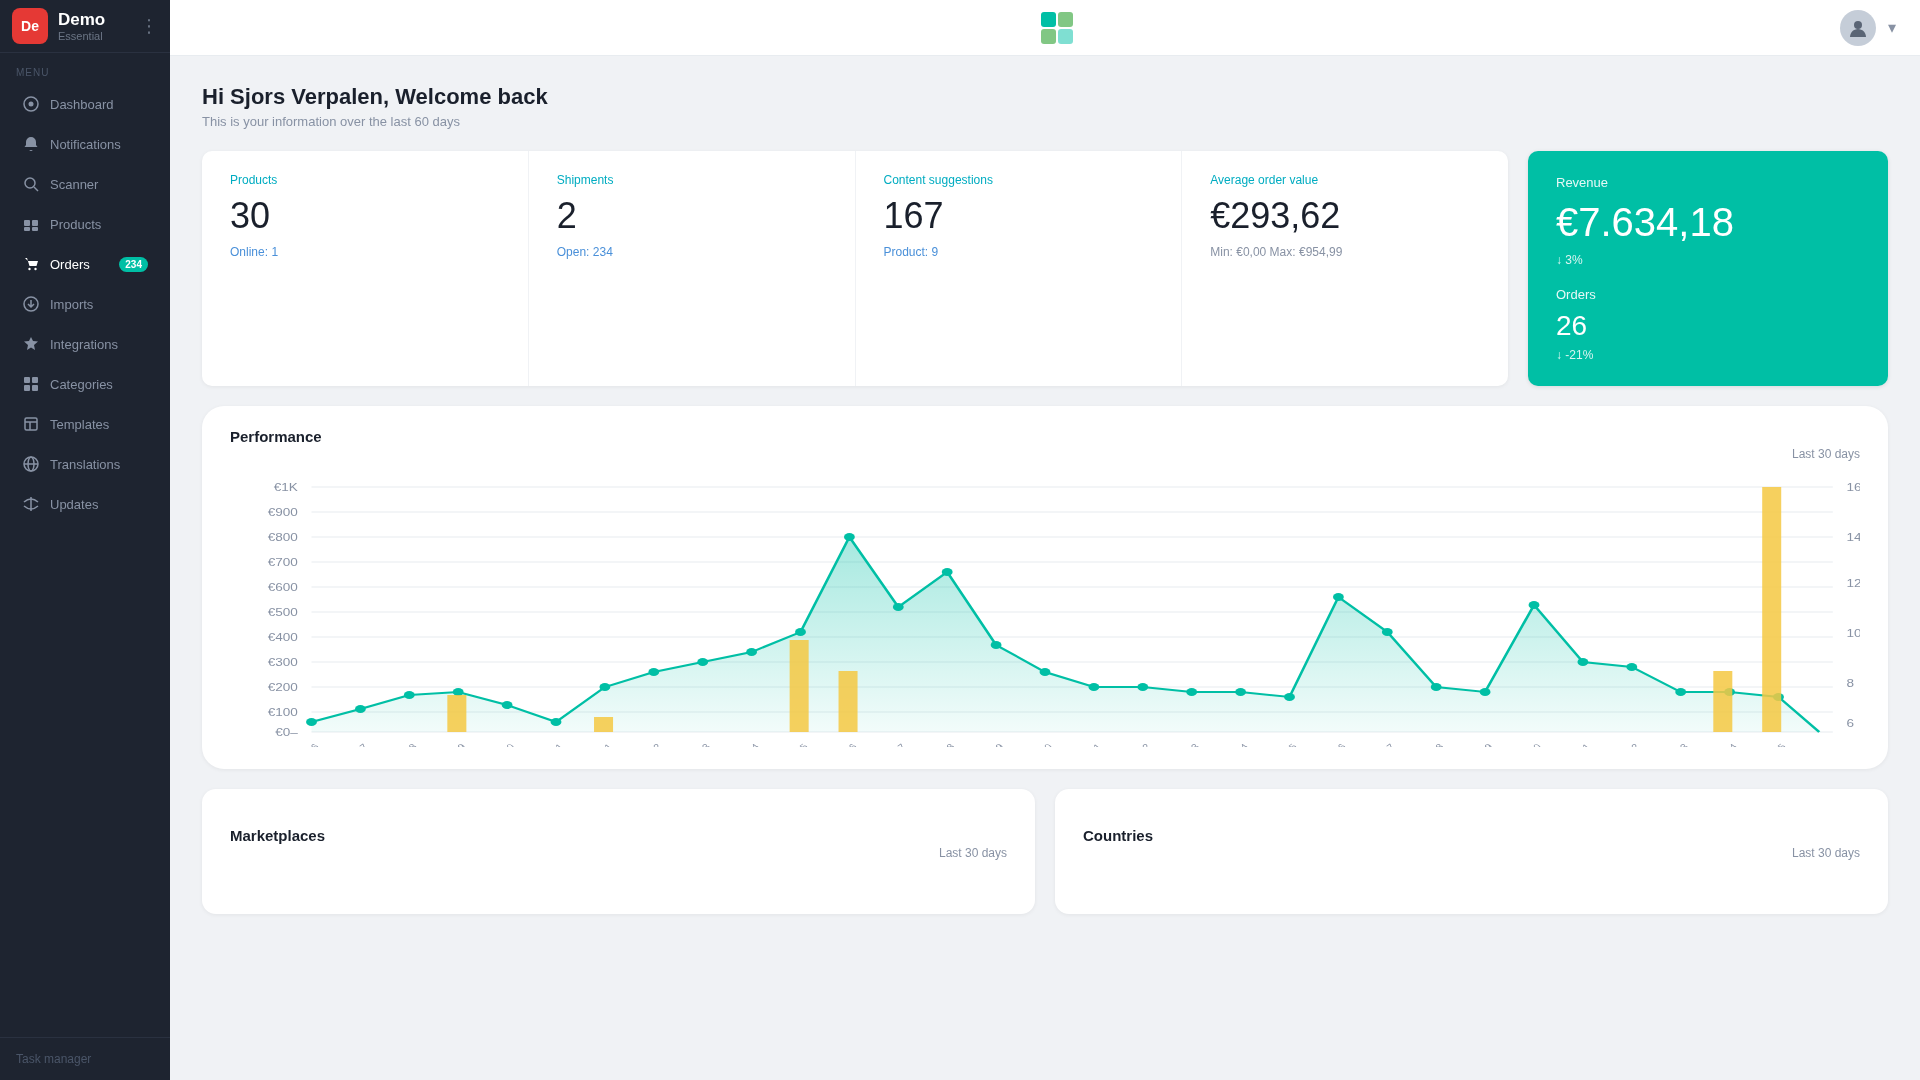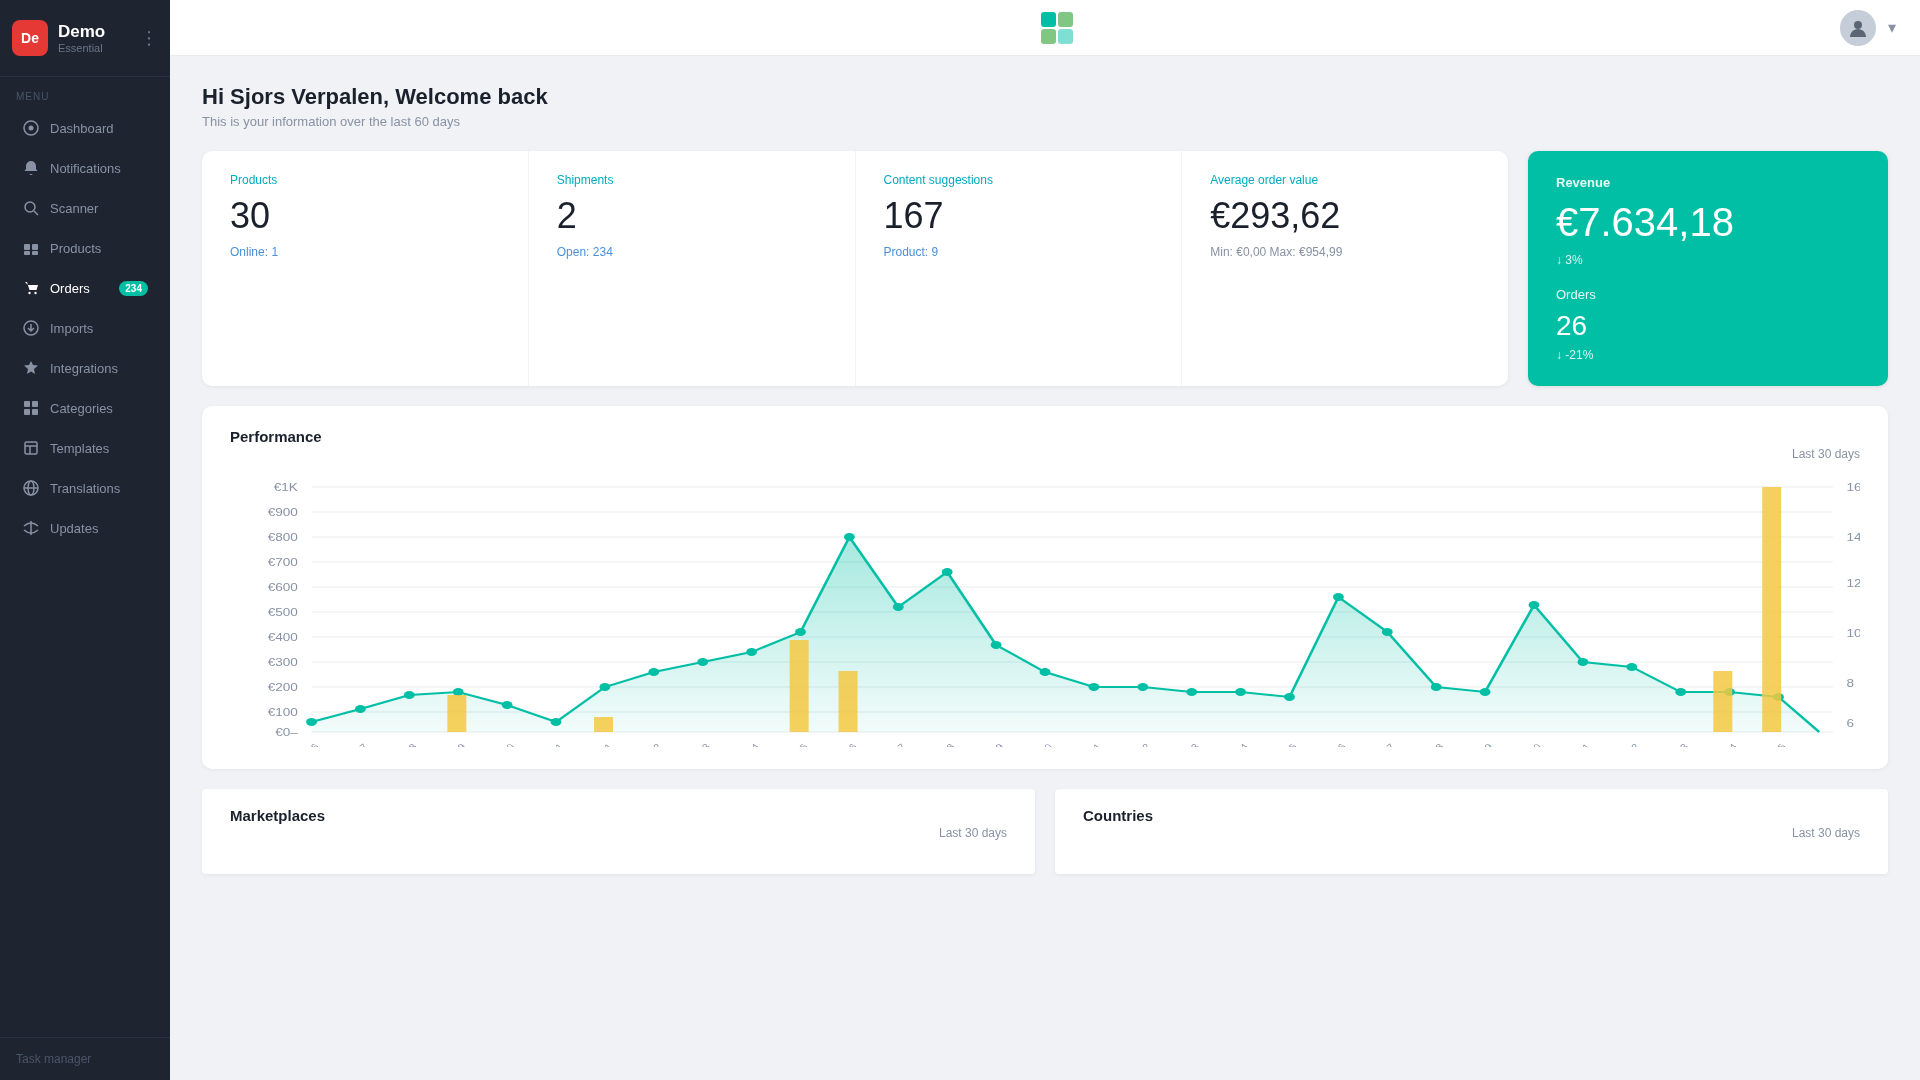--- a/index.html
+++ b/index.html
@@ -11,21 +11,21 @@
       min-width: 170px;
       background: #1e2430;
       color: #a0a8b8;
       display: flex;
       flex-direction: column;
       height: 100%;
     }
     .sidebar-header {
       display: flex;
       align-items: center;
-      padding: 20px 12px;
+      padding: 8px 12px;
       border-bottom: 1px solid #2a3140;
     }
     .avatar-badge {
       width: 36px; height: 36px;
       background: #e53935;
       border-radius: 8px;
       display: flex; align-items: center; justify-content: center;
       color: white; font-weight: bold; font-size: 14px;
       margin-right: 10px;
       flex-shrink: 0;
@@ -142,52 +142,52 @@
 
     
     .revenue-card {
       background: #00bfa5;
       border-radius: 10px;
       padding: 24px 28px;
       color: #fff;
       min-width: 360px;
       box-shadow: 0 1px 4px rgba(0,0,0,0.1);
     }
-    .revenue-label { font-size: 13px; font-weight: 700; margin-bottom: 10px; opacity: 0.9; }
+    .revenue-label { font-size: 13px; font-weight: 400; margin-bottom: 10px; opacity: 0.9; }
     .revenue-value { font-size: 40px; font-weight: 300; margin-bottom: 8px; }
     .revenue-change { font-size: 12px; opacity: 0.85; margin-bottom: 20px; }
     .revenue-orders-label { font-size: 13px; font-weight: 500; margin-bottom: 8px; opacity: 0.9; }
     .revenue-orders-value { font-size: 28px; font-weight: 300; margin-bottom: 6px; }
     .revenue-orders-change { font-size: 12px; opacity: 0.85; }
 
     .top-section { display: flex; gap: 20px; margin-bottom: 20px; }
     .top-section .stats-row { flex: 1; margin-bottom: 0; }
 
     
     .performance-section {
       background: #fff;
-      border-radius: 10px;
+      border-radius: 22px;
       padding: 22px 28px;
       box-shadow: 0 1px 4px rgba(0,0,0,0.06);
       margin-bottom: 20px;
     }
     .section-title { font-size: 15px; font-weight: 600; color: #1a202c; margin-bottom: 2px; }
     .section-sub { font-size: 12px; color: #8892a4; margin-bottom: 16px; text-align: right; }
 
     
     .chart-container { position: relative; height: 270px; }
     .chart-svg { width: 100%; height: 100%; }
 
     
     .bottom-row { display: flex; gap: 20px; }
     .bottom-card {
       flex: 1;
       background: #fff;
-      border-radius: 4px;
-      padding: 18px 28px;
+      border-radius: 14px;
+      padding: 38px 28px;
       box-shadow: 0 1px 4px rgba(0,0,0,0.06);
     }
   </style>
 </head>
 <body>
 
 <nav class="sidebar">
   <div class="sidebar-header">
     <div class="avatar-badge">De</div>
     <div class="sidebar-user-info">

